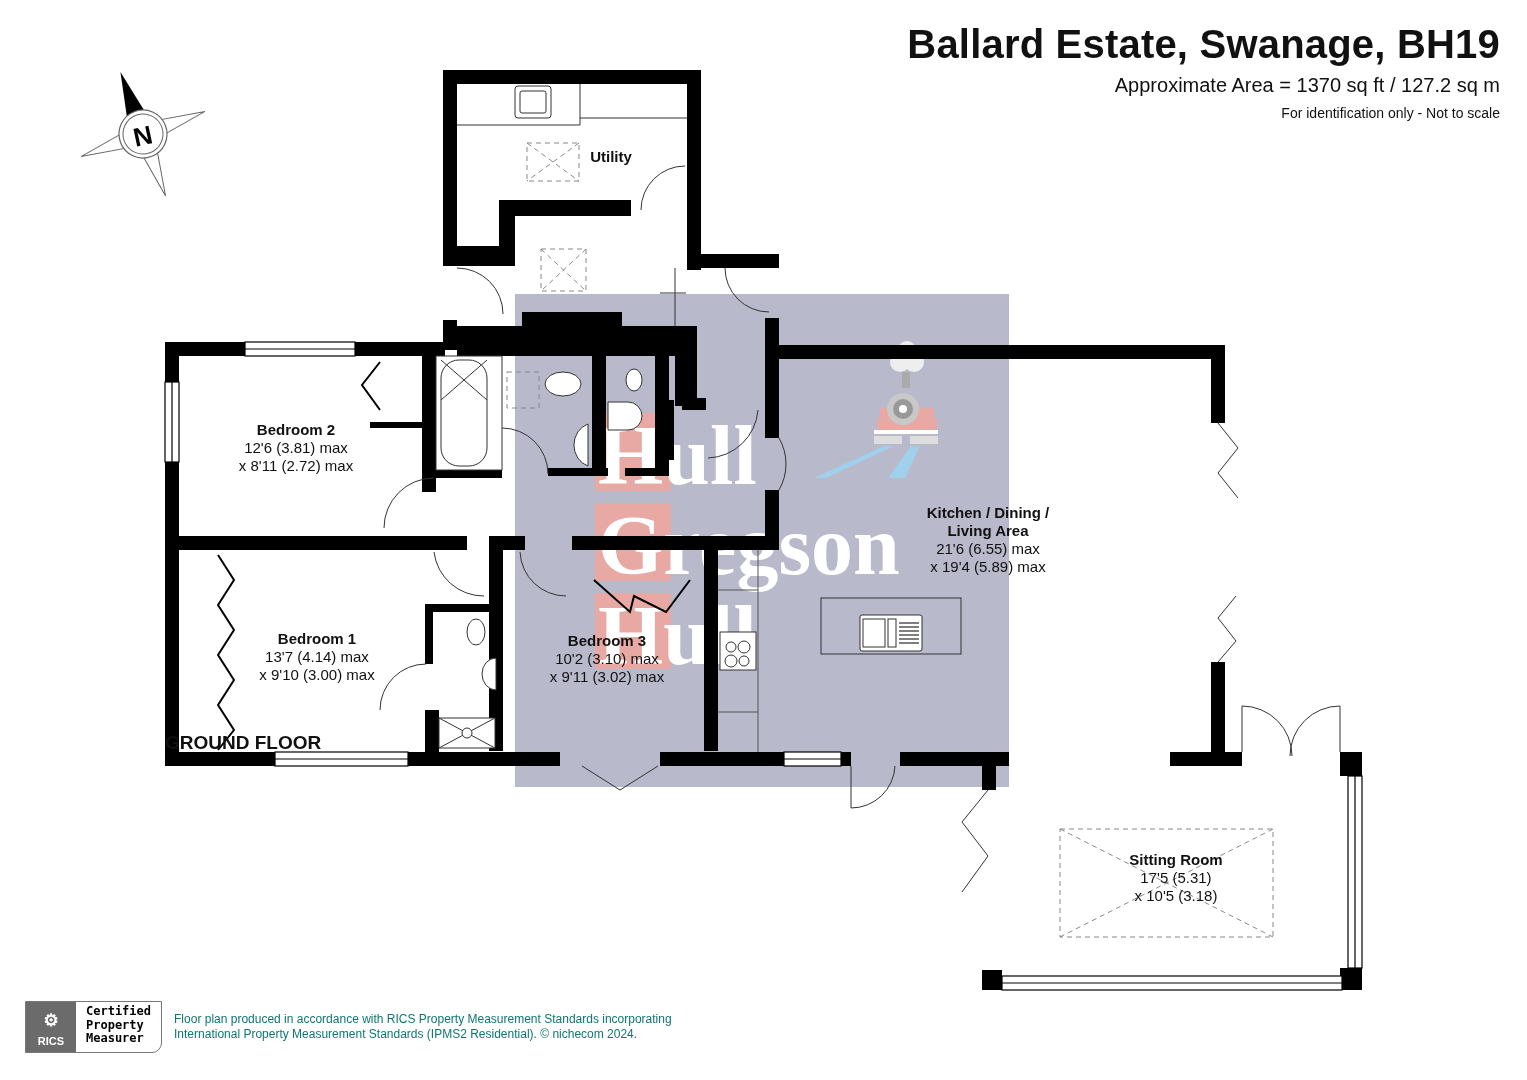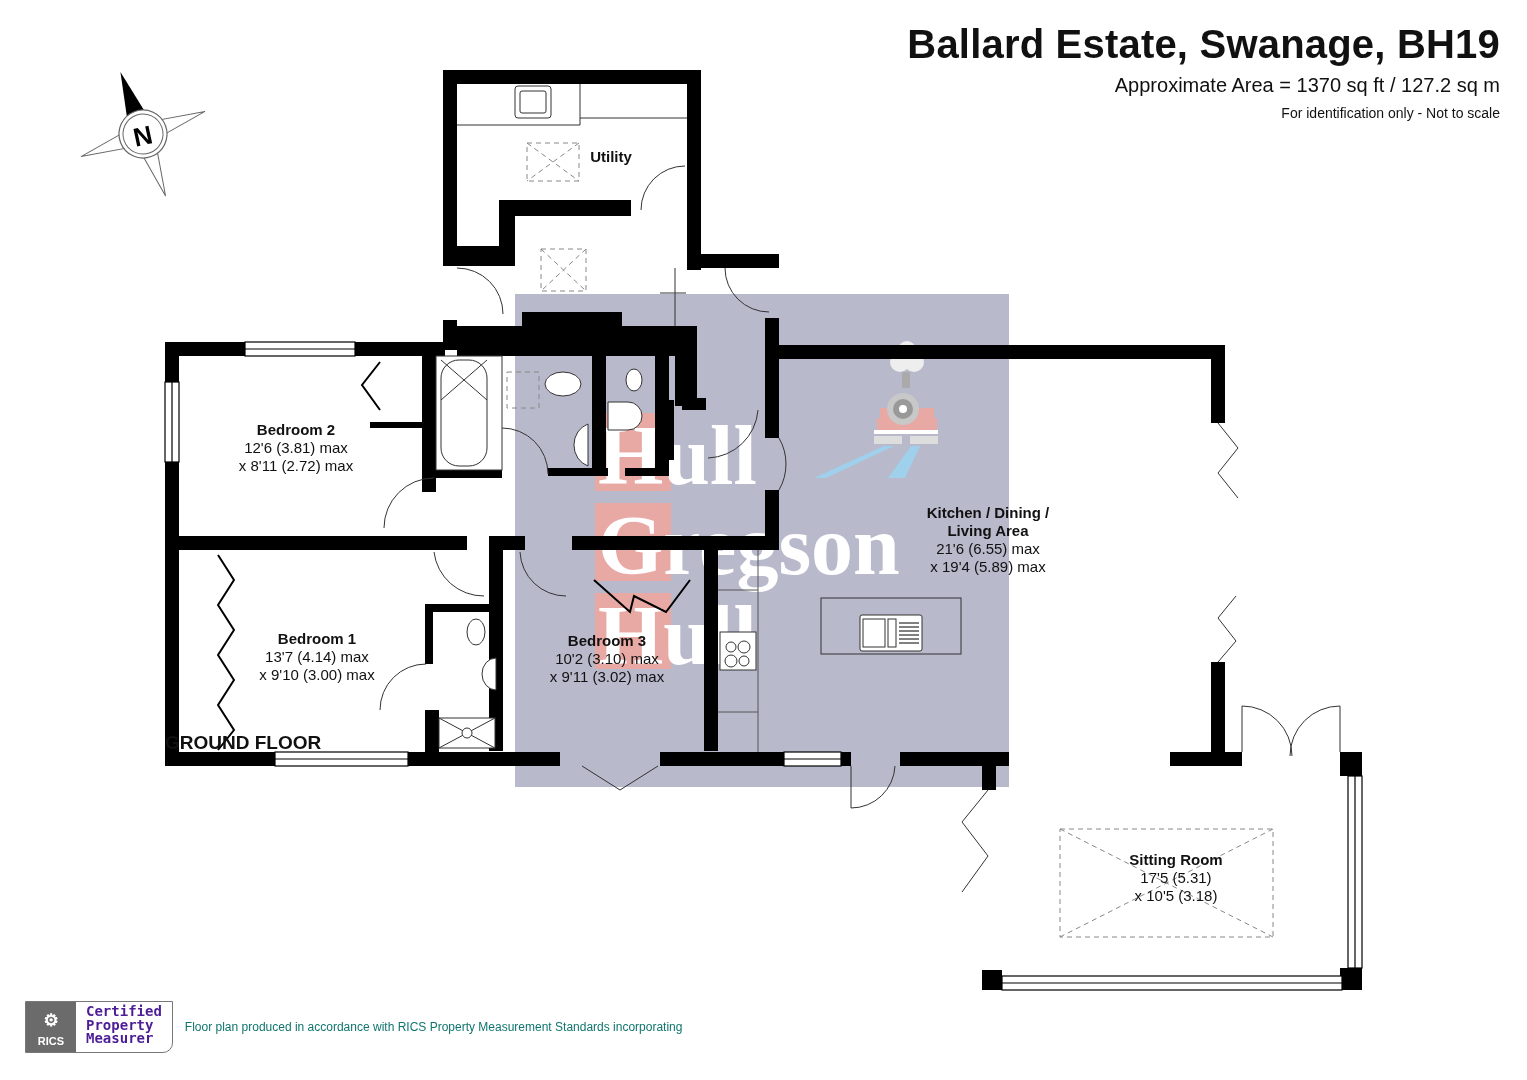--- a/index.html
+++ b/index.html
@@ -8,21 +8,21 @@
   .area { position: absolute; right: 27px; top: 74px; font-size: 20px; white-space: nowrap; }
   .note { position: absolute; right: 27px; top: 105px; font-size: 14px; white-space: nowrap; }
   svg.plan { position: absolute; left: 0; top: 0; }
   .room-label { position: absolute; text-align: center; line-height: 18px; font-size: 15px; transform: translateX(-50%); white-space: nowrap; }
   .room-label .name { font-weight: bold; }
   .floor-label { position: absolute; left: 165px; top: 732px; font-size: 19px; font-weight: bold; }
   .footer { position: absolute; left: 25px; top: 1001px; height: 52px; display: flex; align-items: center; }
   .rics { display: flex; height: 50px; border: 1px solid #777; border-radius: 0 0 10px 0; overflow: hidden; }
   .rics-logo { width: 50px; background: #6b6b6b; color: #fff; font-size: 11px; font-weight: bold; display: flex; flex-direction: column; align-items: center; justify-content: flex-end; padding-bottom: 5px; box-sizing: border-box; }
   .rics-logo .lion { font-size: 17px; margin-bottom: 4px; }
-  .rics-text { padding: 3px 10px; font-size: 14px; font-weight: bold; color: #4c1d95; line-height: 13.5px; font-family: "DejaVu Sans Mono", monospace; }
+  .rics-text { padding: 3px 10px; font-size: 12px; font-weight: bold; color: #000000; line-height: 13.5px; font-family: "DejaVu Sans Mono", monospace; }
   .footer-text { margin-left: 12px; font-size: 12px; color: #0f766e; line-height: 15px; }
 </style>
 </head>
 <body>
 
 <div class="title">Ballard Estate, Swanage, BH19</div>
 <div class="area">Approximate Area = 1370 sq ft / 127.2 sq m</div>
 <div class="note">For identification only - Not to scale</div>
 
 <svg class="plan" width="1527" height="1080" viewBox="0 0 1527 1080" xmlns="http://www.w3.org/2000/svg">
@@ -267,14 +267,15 @@
       <span>RICS</span>
     </div>
     <div class="rics-text">
       <div>Certified</div>
       <div>Property</div>
       <div>Measurer</div>
     </div>
   </div>
   <div class="footer-text">
     <div>Floor plan produced in accordance with RICS Property Measurement Standards incorporating</div>
+    <div>International Property Measurement Standards (IPMS2 Residential).  © nichecom 2024.</div>
   </div>
 </div>
 
 </body></html>

